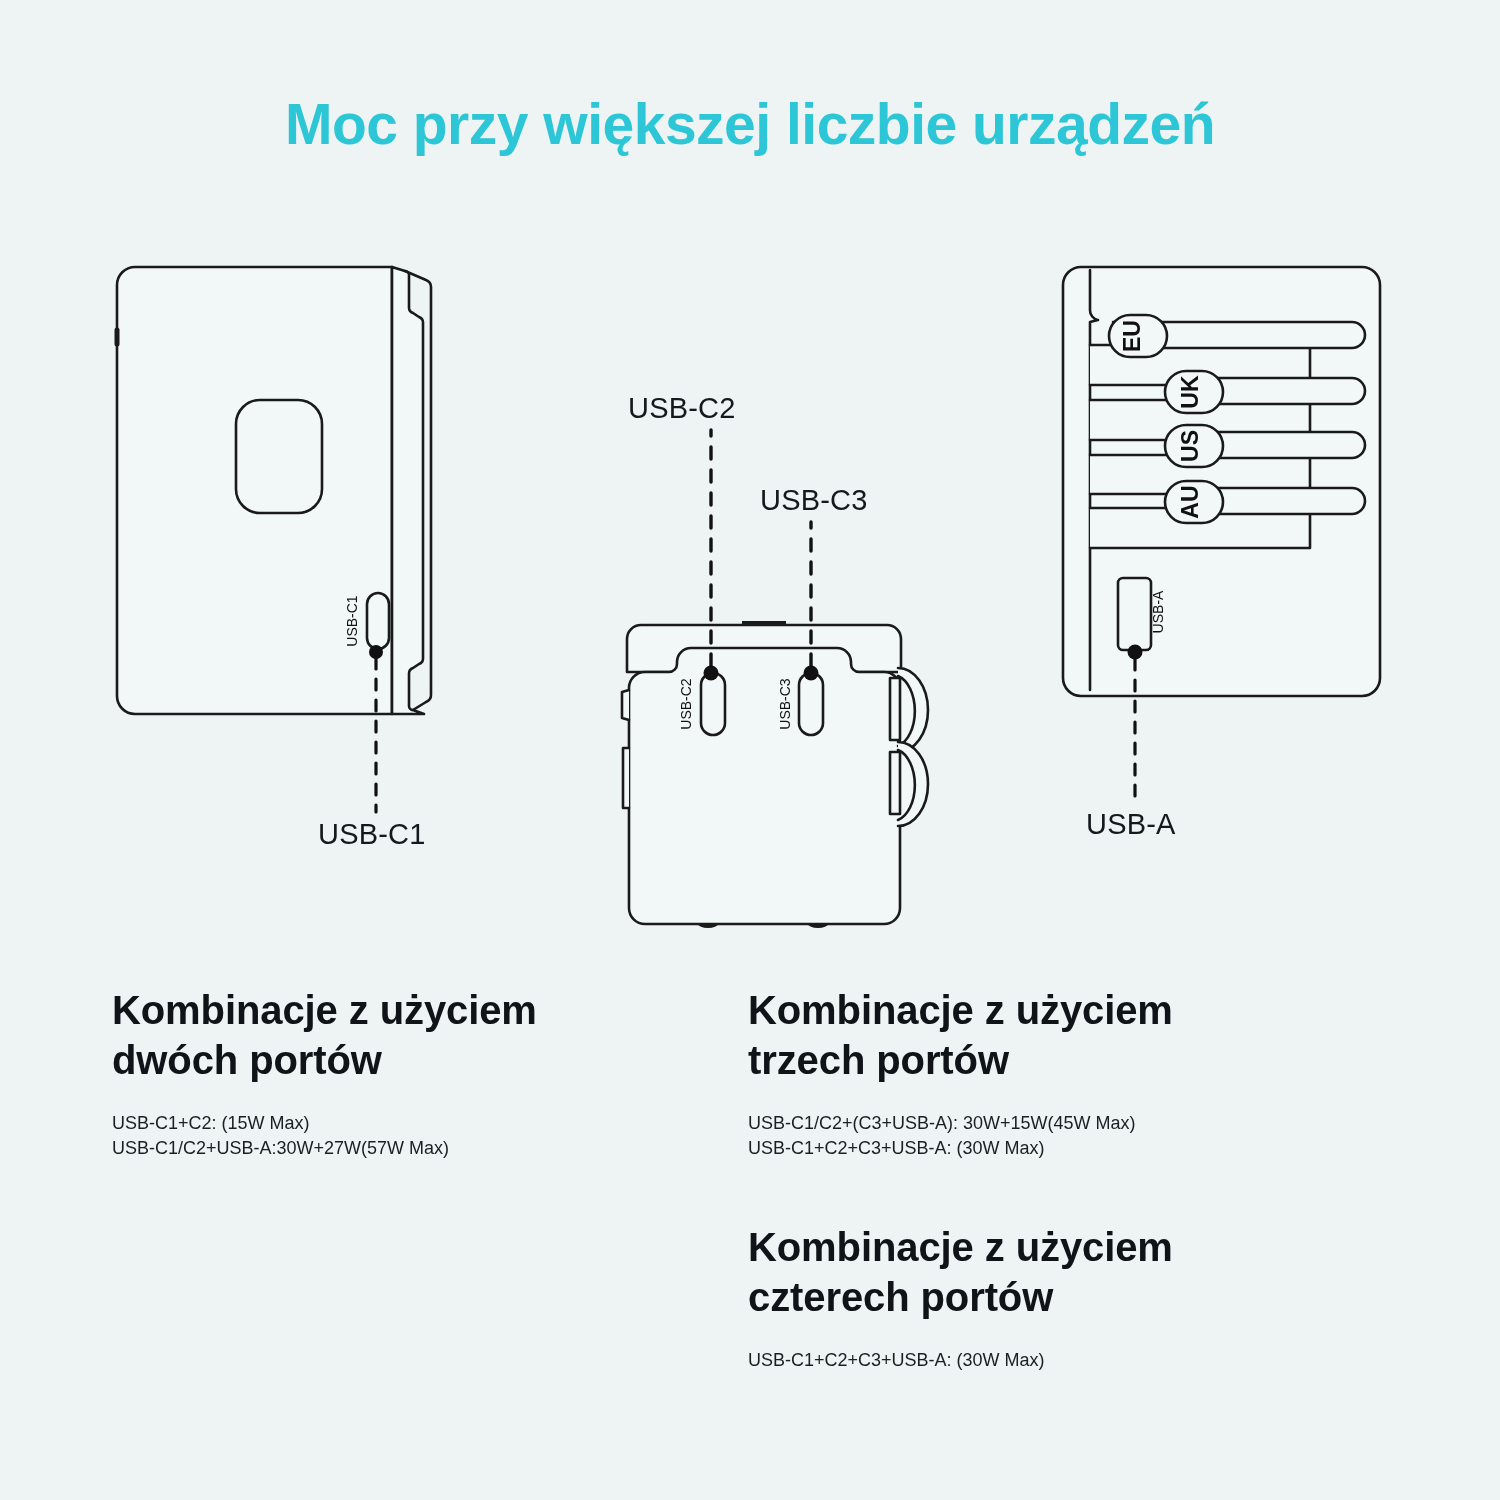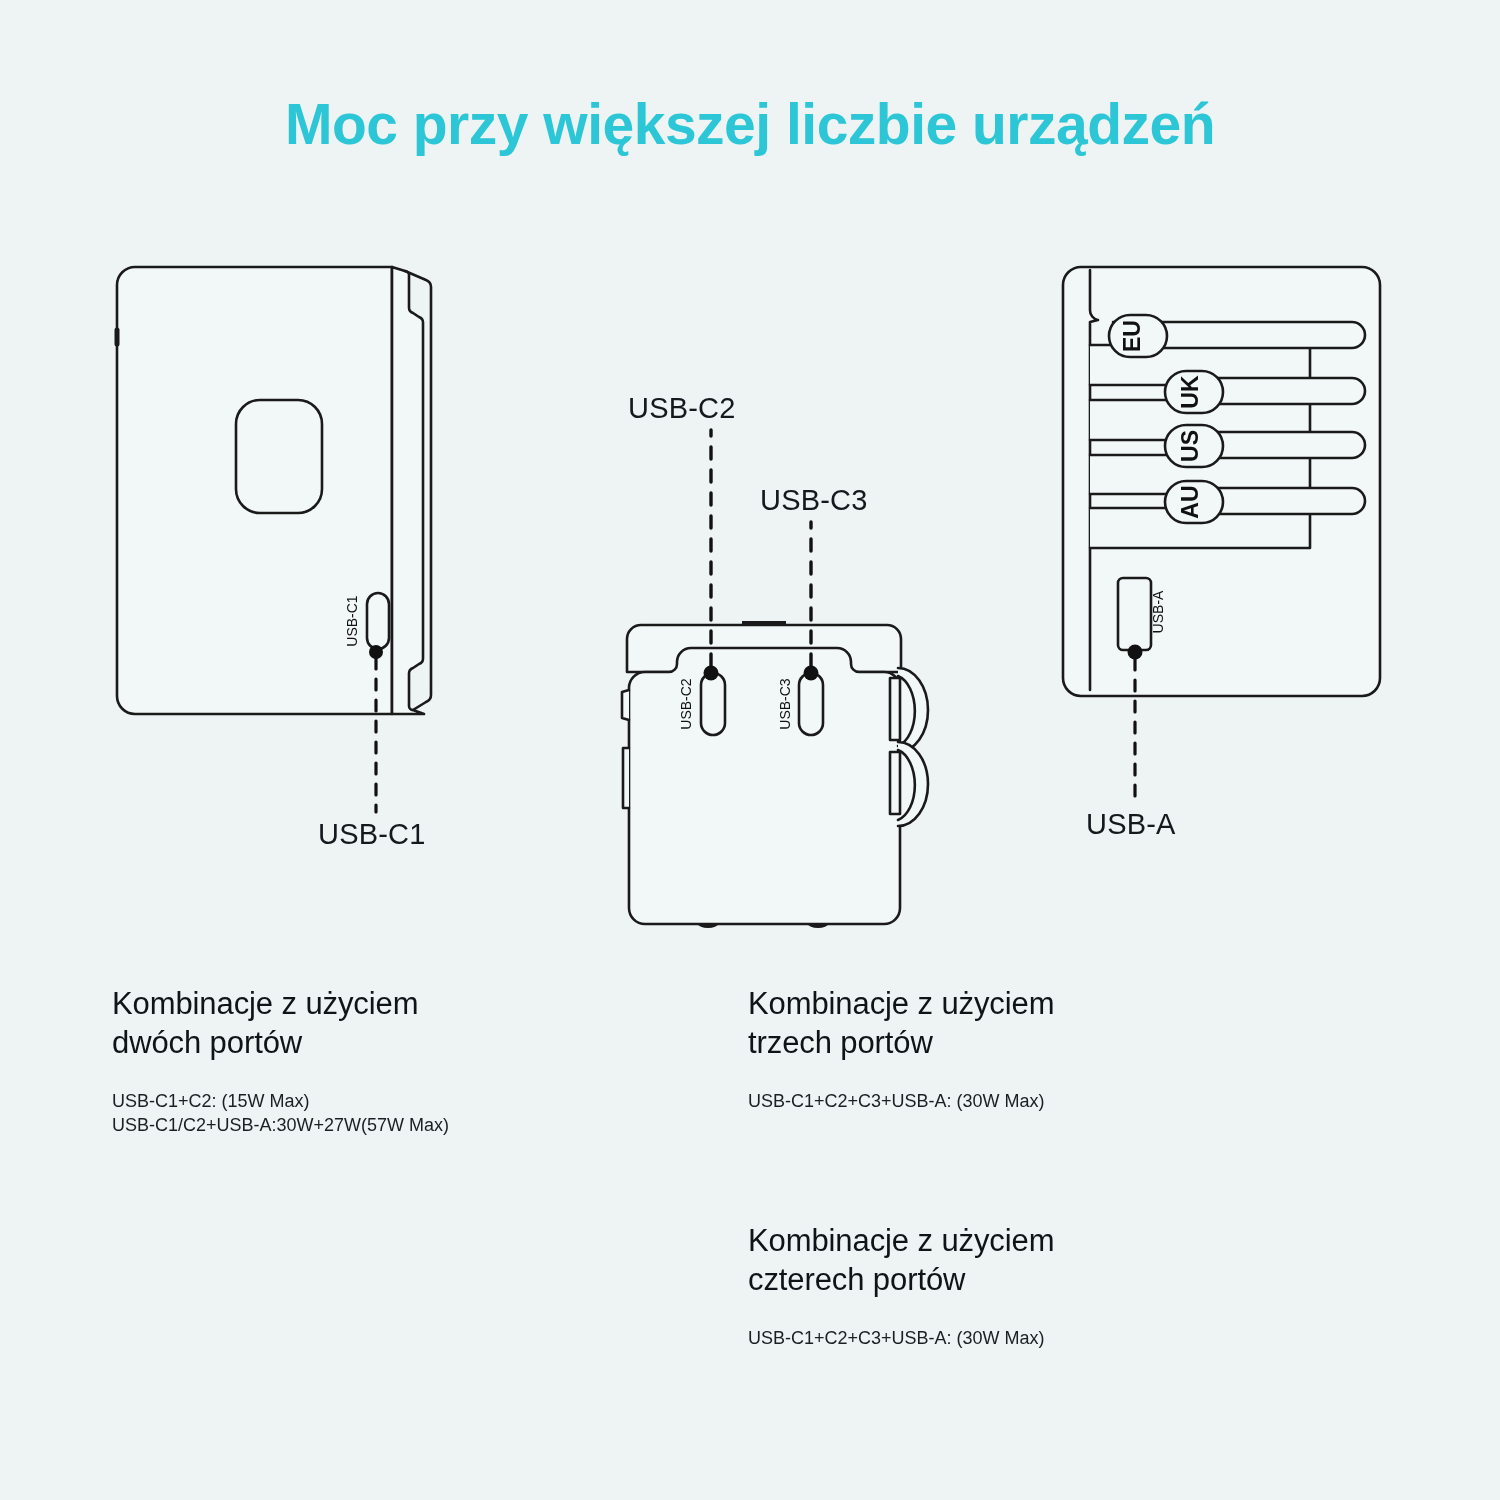--- a/index.html
+++ b/index.html
@@ -62,22 +62,22 @@
 
   
   .col {
     position: absolute;
   }
   .col-left  { left: 112px; top: 985px; width: 600px; }
   .col-right { left: 748px; top: 985px; width: 680px; }
   .col-right2 { left: 748px; top: 1222px; width: 680px; }
 
   .block-title {
-    font-size: 31px;
-    font-weight: 400;
+    font-size: 40px;
+    font-weight: 700;
     line-height: 1.25;
     color: #101418;
     margin: 0 0 26px 0;
     letter-spacing: -0.1px;
     white-space: pre-line;
   }
   .spec-line {
     font-size: 18px;
     font-weight: 400;
     line-height: 1.38;
@@ -263,20 +263,21 @@
   <div class="col col-left">
     <div class="block-title">Kombinacje z użyciem
 dwóch portów</div>
     <div class="spec-line">USB-C1+C2: (15W Max)</div>
     <div class="spec-line">USB-C1/C2+USB-A:30W+27W(57W Max)</div>
   </div>
 
   <div class="col col-right">
     <div class="block-title">Kombinacje z użyciem
 trzech portów</div>
+    <div class="spec-line">USB-C1/C2+(C3+USB-A): 30W+15W(45W Max)</div>
     <div class="spec-line">USB-C1+C2+C3+USB-A: (30W Max)</div>
   </div>
 
   <div class="col col-right2">
     <div class="block-title">Kombinacje z użyciem
 czterech portów</div>
     <div class="spec-line">USB-C1+C2+C3+USB-A: (30W Max)</div>
   </div>
 
 </div>

